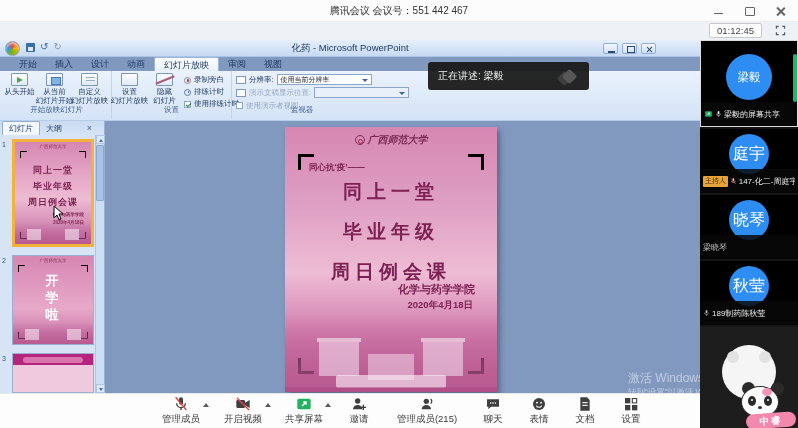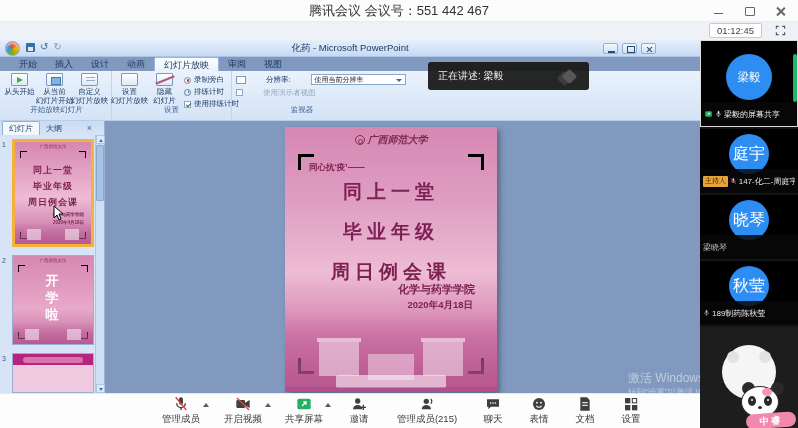--- a/index.html
+++ b/index.html
@@ -2,21 +2,21 @@
 <html><head>
 <meta charset="utf-8">
 <style>
   * { margin:0; padding:0; box-sizing:border-box; }
   html,body { width:798px; height:428px; overflow:hidden;
     font-family:"Liberation Sans","DejaVu Sans",sans-serif; background:#fff; }
   body { position:relative; }
 
   
   #topbar { position:absolute; left:0; top:0; width:798px; height:22px; background:#fcfcfc; border-bottom:1px solid #ececec; z-index:40; }
-  #topbar-title { width:100%; text-align:center; line-height:21px; font-size:13px; color:#333; }
+  #topbar-title { width:100%; text-align:center; line-height:21px; font-size:10px; color:#333; }
   #winctrl { position:absolute; top:0; right:12px; height:22px; display:flex; align-items:center; gap:20px; z-index:41; }
   .wc { width:11px; height:11px; position:relative; cursor:pointer; }
   .wc-min::after { content:""; position:absolute; left:1px; top:7px; width:9px; height:1.5px; background:#666; }
   .wc-max::after { content:""; position:absolute; left:1px; top:1px; width:8px; height:7px; border:1.2px solid #666; border-radius:1px; }
   .wc-close::before,.wc-close::after { content:""; position:absolute; left:5px; top:0; width:1.5px; height:11px; background:#666; }
   .wc-close::before { transform:rotate(45deg); } .wc-close::after { transform:rotate(-45deg); }
   #subbar { position:absolute; left:0; top:22px; width:798px; height:18px; background:#eef1f5; z-index:40; }
   #timer-box { position:absolute; right:36px; top:1px; background:#fff; border:1px solid #c9c9c9; border-radius:2px; font-size:9.5px; color:#444; padding:1px 7px; }
   #fullscreen-icon { position:absolute; right:12px; top:3px; width:11px; height:11px; }
 
@@ -58,21 +58,21 @@
   .bb-l { font-size:7.5px; line-height:9px; color:#1e3a66; white-space:nowrap; }
   .smallcol { position:absolute; left:72px; top:3px; }
   .smallrow { display:flex; align-items:center; gap:3px; height:12px; cursor:pointer; }
   .ic-rec { width:7px; height:7px; border:1px solid #8a8aa0; border-radius:50%; position:relative; }
   .ic-rec::after { content:""; position:absolute; left:1.5px; top:1.5px; width:2.5px; height:2.5px; background:#c0392b; border-radius:50%; }
   .ic-clock { width:7px; height:7px; border:1px solid #5a7aa5; border-radius:50%; position:relative; }
   .ic-clock::after { content:""; position:absolute; left:2.6px; top:1px; width:1.2px; height:2.6px; background:#5a7aa5; }
   .cb { width:7px; height:7px; background:#fff; border:1px solid #8aa6c9; position:relative; }
   .cb.on::after { content:""; position:absolute; left:1px; top:1px; width:4px; height:2px; border-left:1.4px solid #2a7a2a; border-bottom:1.4px solid #2a7a2a; transform:rotate(-45deg); }
   .sm-l { font-size:7.5px; color:#1e3a66; white-space:nowrap; }
-  .g3row { display:flex; align-items:center; gap:20px; height:13px; padding-left:4px; }
+  .g3row { display:flex; align-items:center; gap:3px; height:13px; padding-left:4px; }
   .g3lab { font-size:7.5px; color:#1e3a66; white-space:nowrap; }
   .g3lab.dim, .sm-l.dim { color:#93a7c4; }
   .mini-scr { width:10px; height:8px; background:#fff; border:1px solid #7d98bd; }
   .combo { width:95px; height:11px; background:#fff; border:1px solid #8aa6c9; font-size:7px; color:#222; line-height:10px; padding-left:3px; position:relative; cursor:pointer; }
   .combo.dis { background:#e9f0f9; }
   .combo::after { content:""; position:absolute; right:3px; top:4px; border-left:3px solid transparent; border-right:3px solid transparent; border-top:3.5px solid #44639a; }
 
   
   #toast { position:absolute; left:428px; top:22px; width:161px; height:28px; background:rgba(24,24,24,.94);
     border-radius:3px; display:flex; align-items:center; z-index:30; }
@@ -290,20 +290,25 @@
     </div>
 
     <div class="rgroup" style="left:232px;width:200px;border-right:none;">
       <div style="padding-top:2px;">
         <div class="g3row">
           <span class="mini-scr"></span>
           <span class="g3lab">分辨率:</span>
           <span class="combo">使用当前分辨率</span>
         </div>
         <div class="g3row">
+          <span class="mini-scr"></span>
+          <span class="g3lab dim">演示文稿显示位置:</span>
+          <span class="combo dis"></span>
+        </div>
+        <div class="g3row">
           <span class="cb"></span>
           <span class="sm-l dim">使用演示者视图</span>
         </div>
       </div>
       <div class="grp-label" style="width:140px;">监视器</div>
     </div>
   </div>
 
   <div id="toast">
     <span id="toast-text">正在讲述: 梁毅</span>

